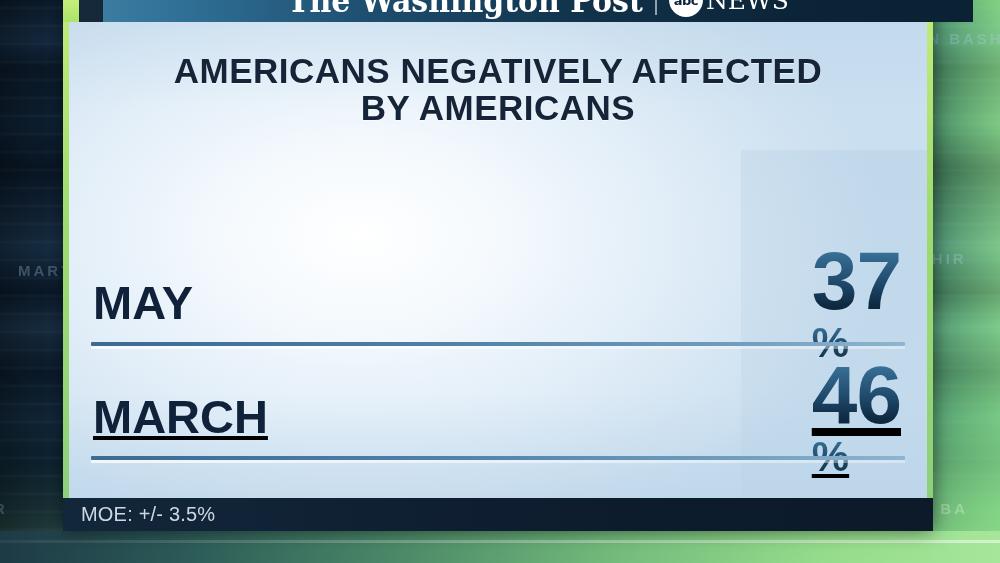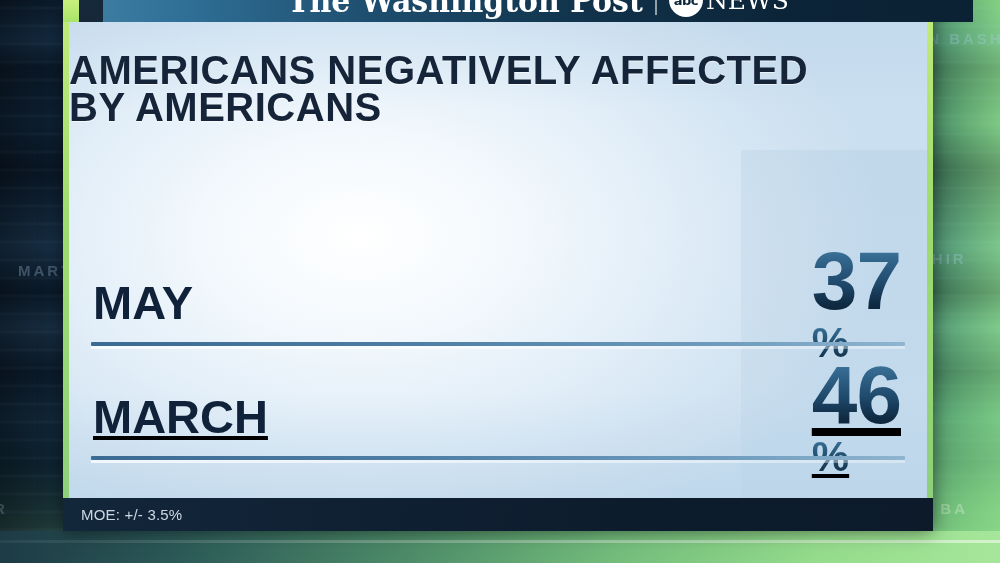--- a/index.html
+++ b/index.html
@@ -208,23 +208,24 @@
     background:linear-gradient(180deg,
       rgba(170,200,225,0.22) 0%,
       rgba(255,255,255,0.00) 18%,
       rgba(255,255,255,0.00) 78%,
       rgba(160,195,222,0.25) 100%);
   }
 
   
   .headline {
     position:absolute; left:0; right:0; top:30px;
-    font-family:"Liberation Sans", sans-serif;
-    font-weight:700;
-    font-size:40px;
+    text-align:center;
+    font-family:"Liberation Sans", sans-serif;
+    font-weight:700;
+    font-size:35px;
     line-height:37px;
     letter-spacing:0.5px;
     color:#152438;
     text-shadow:0 1px 0 rgba(255,255,255,0.6);
   }
 
   
   .row {
     position:absolute;
     left:22px; width:814px;
@@ -299,21 +300,21 @@
   
   .footer {
     position:absolute; left:0; bottom:0;
     width:100%; height:33px;
     background:linear-gradient(90deg,
       #13273a 0%, #102134 30%, #0d1c2d 65%, #0c1a2a 100%);
     display:flex; align-items:center;
   }
   .moe {
     font-family:"Liberation Sans", sans-serif;
-    font-size:15px;
+    font-size:20px;
     font-weight:400;
     color:#ccd9e4;
     padding-left:18px;
     letter-spacing:0.2px;
     text-align:right;
   }
 </style>
 </head>
 <body>
 

